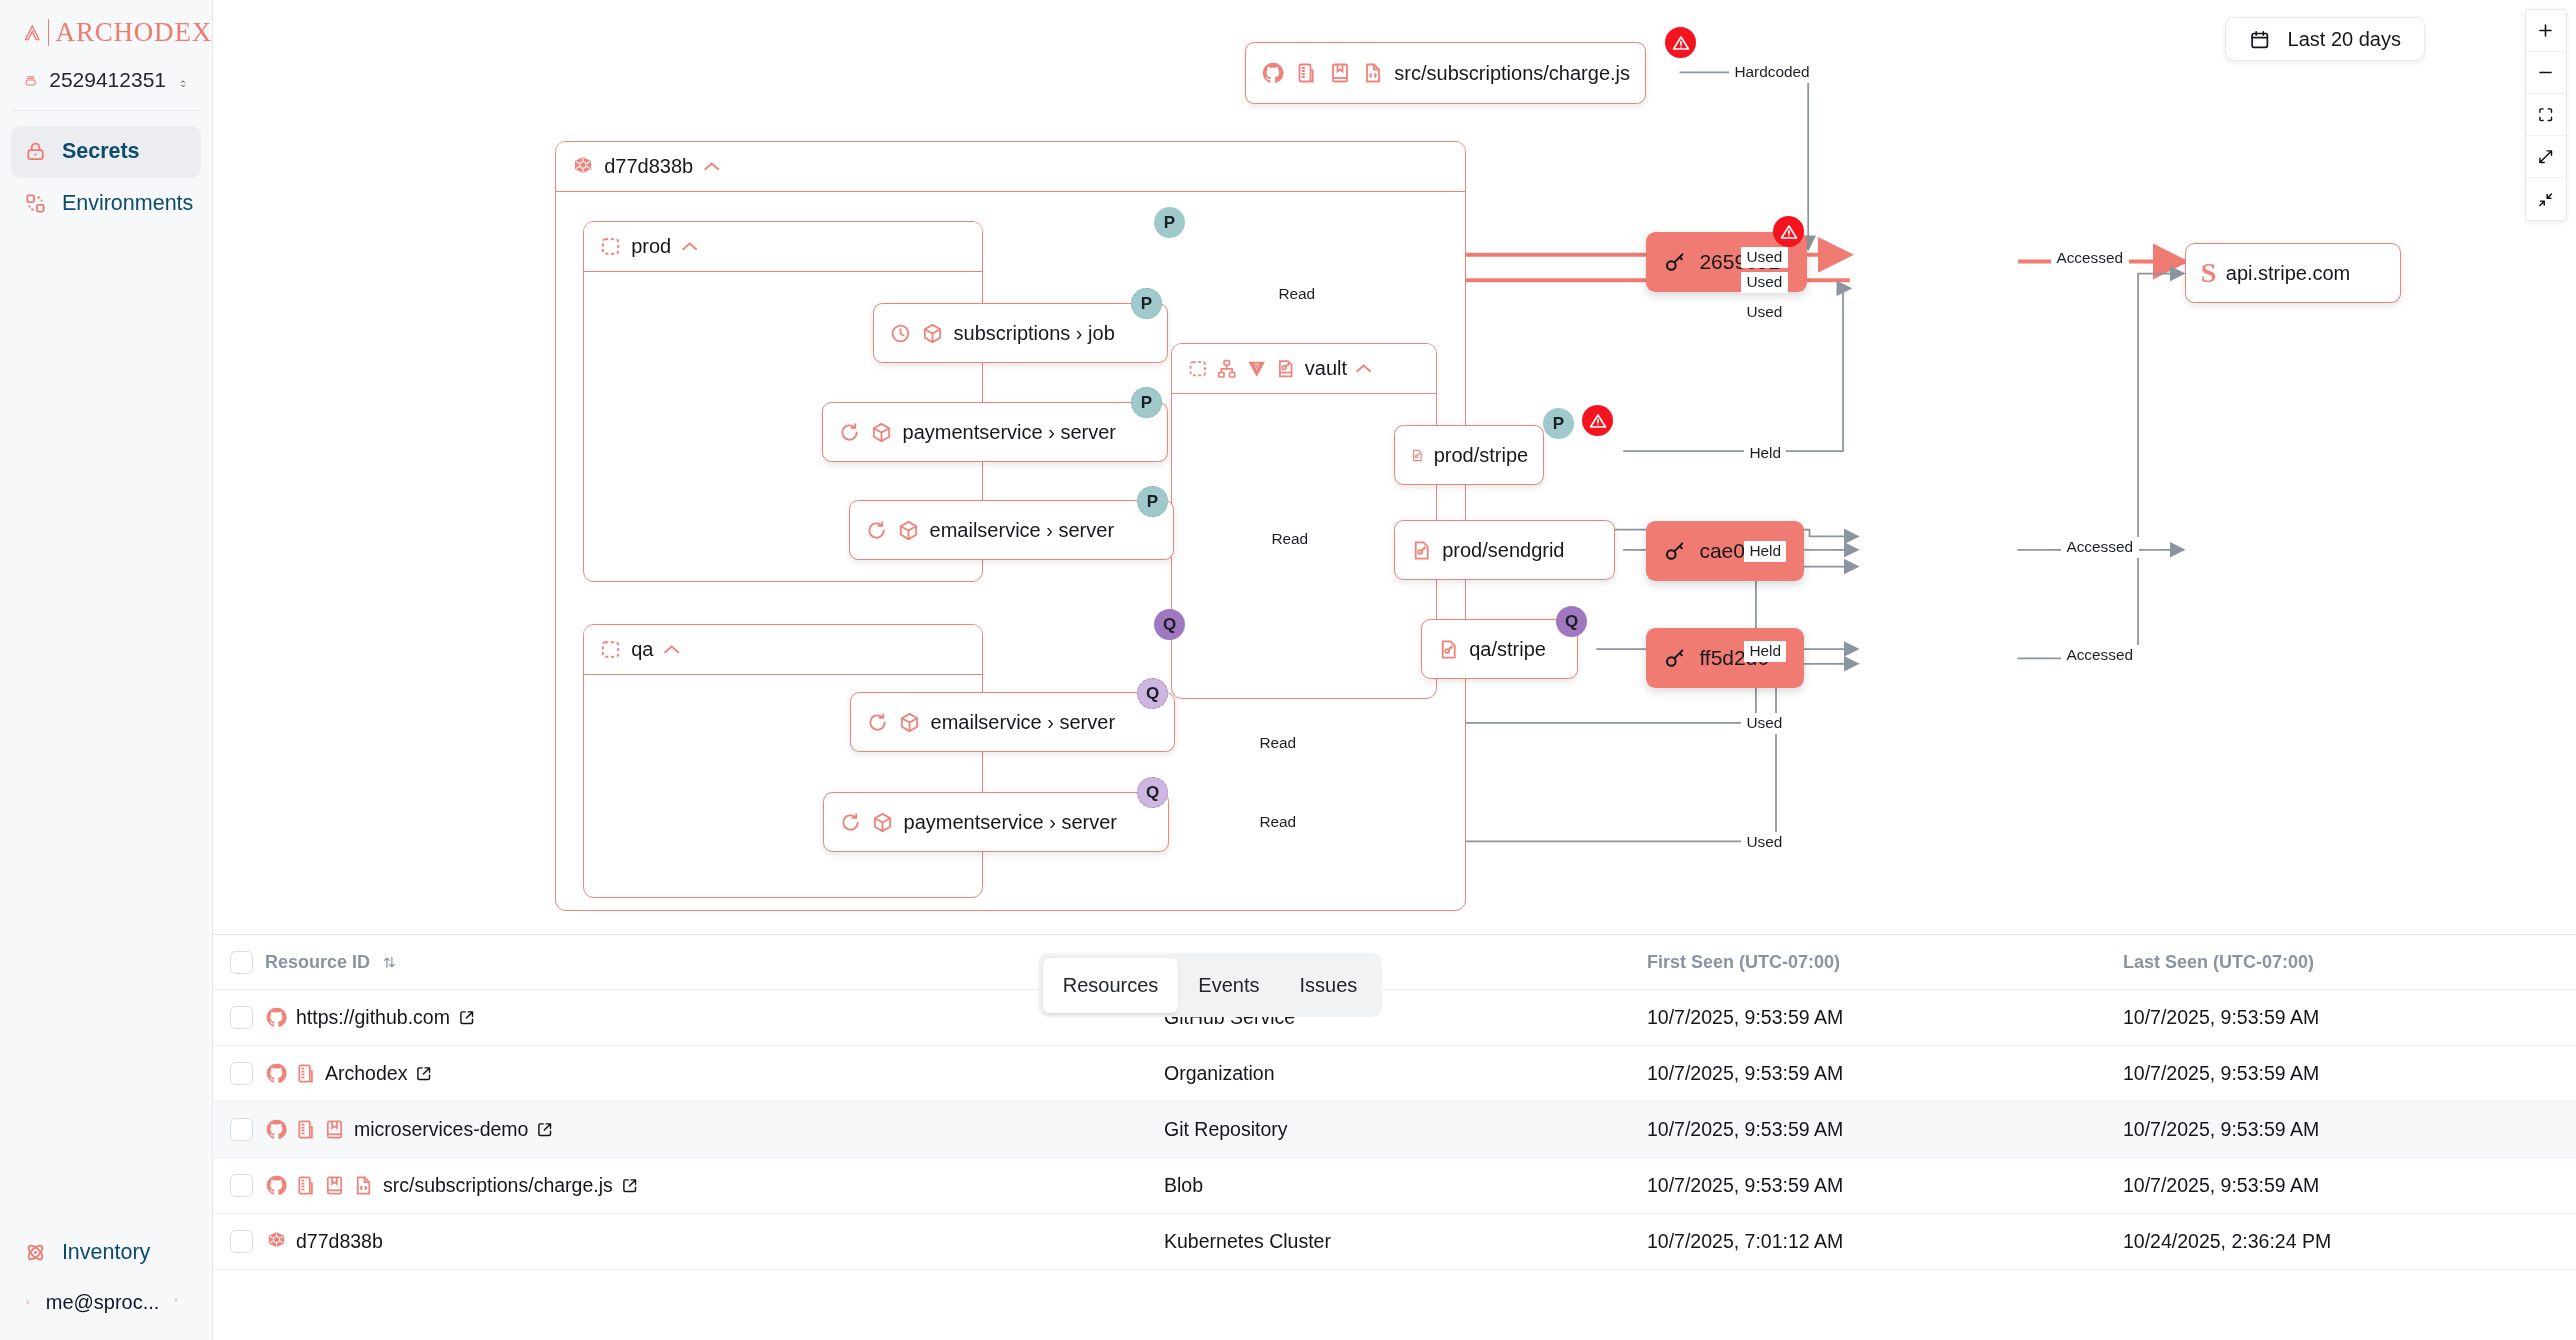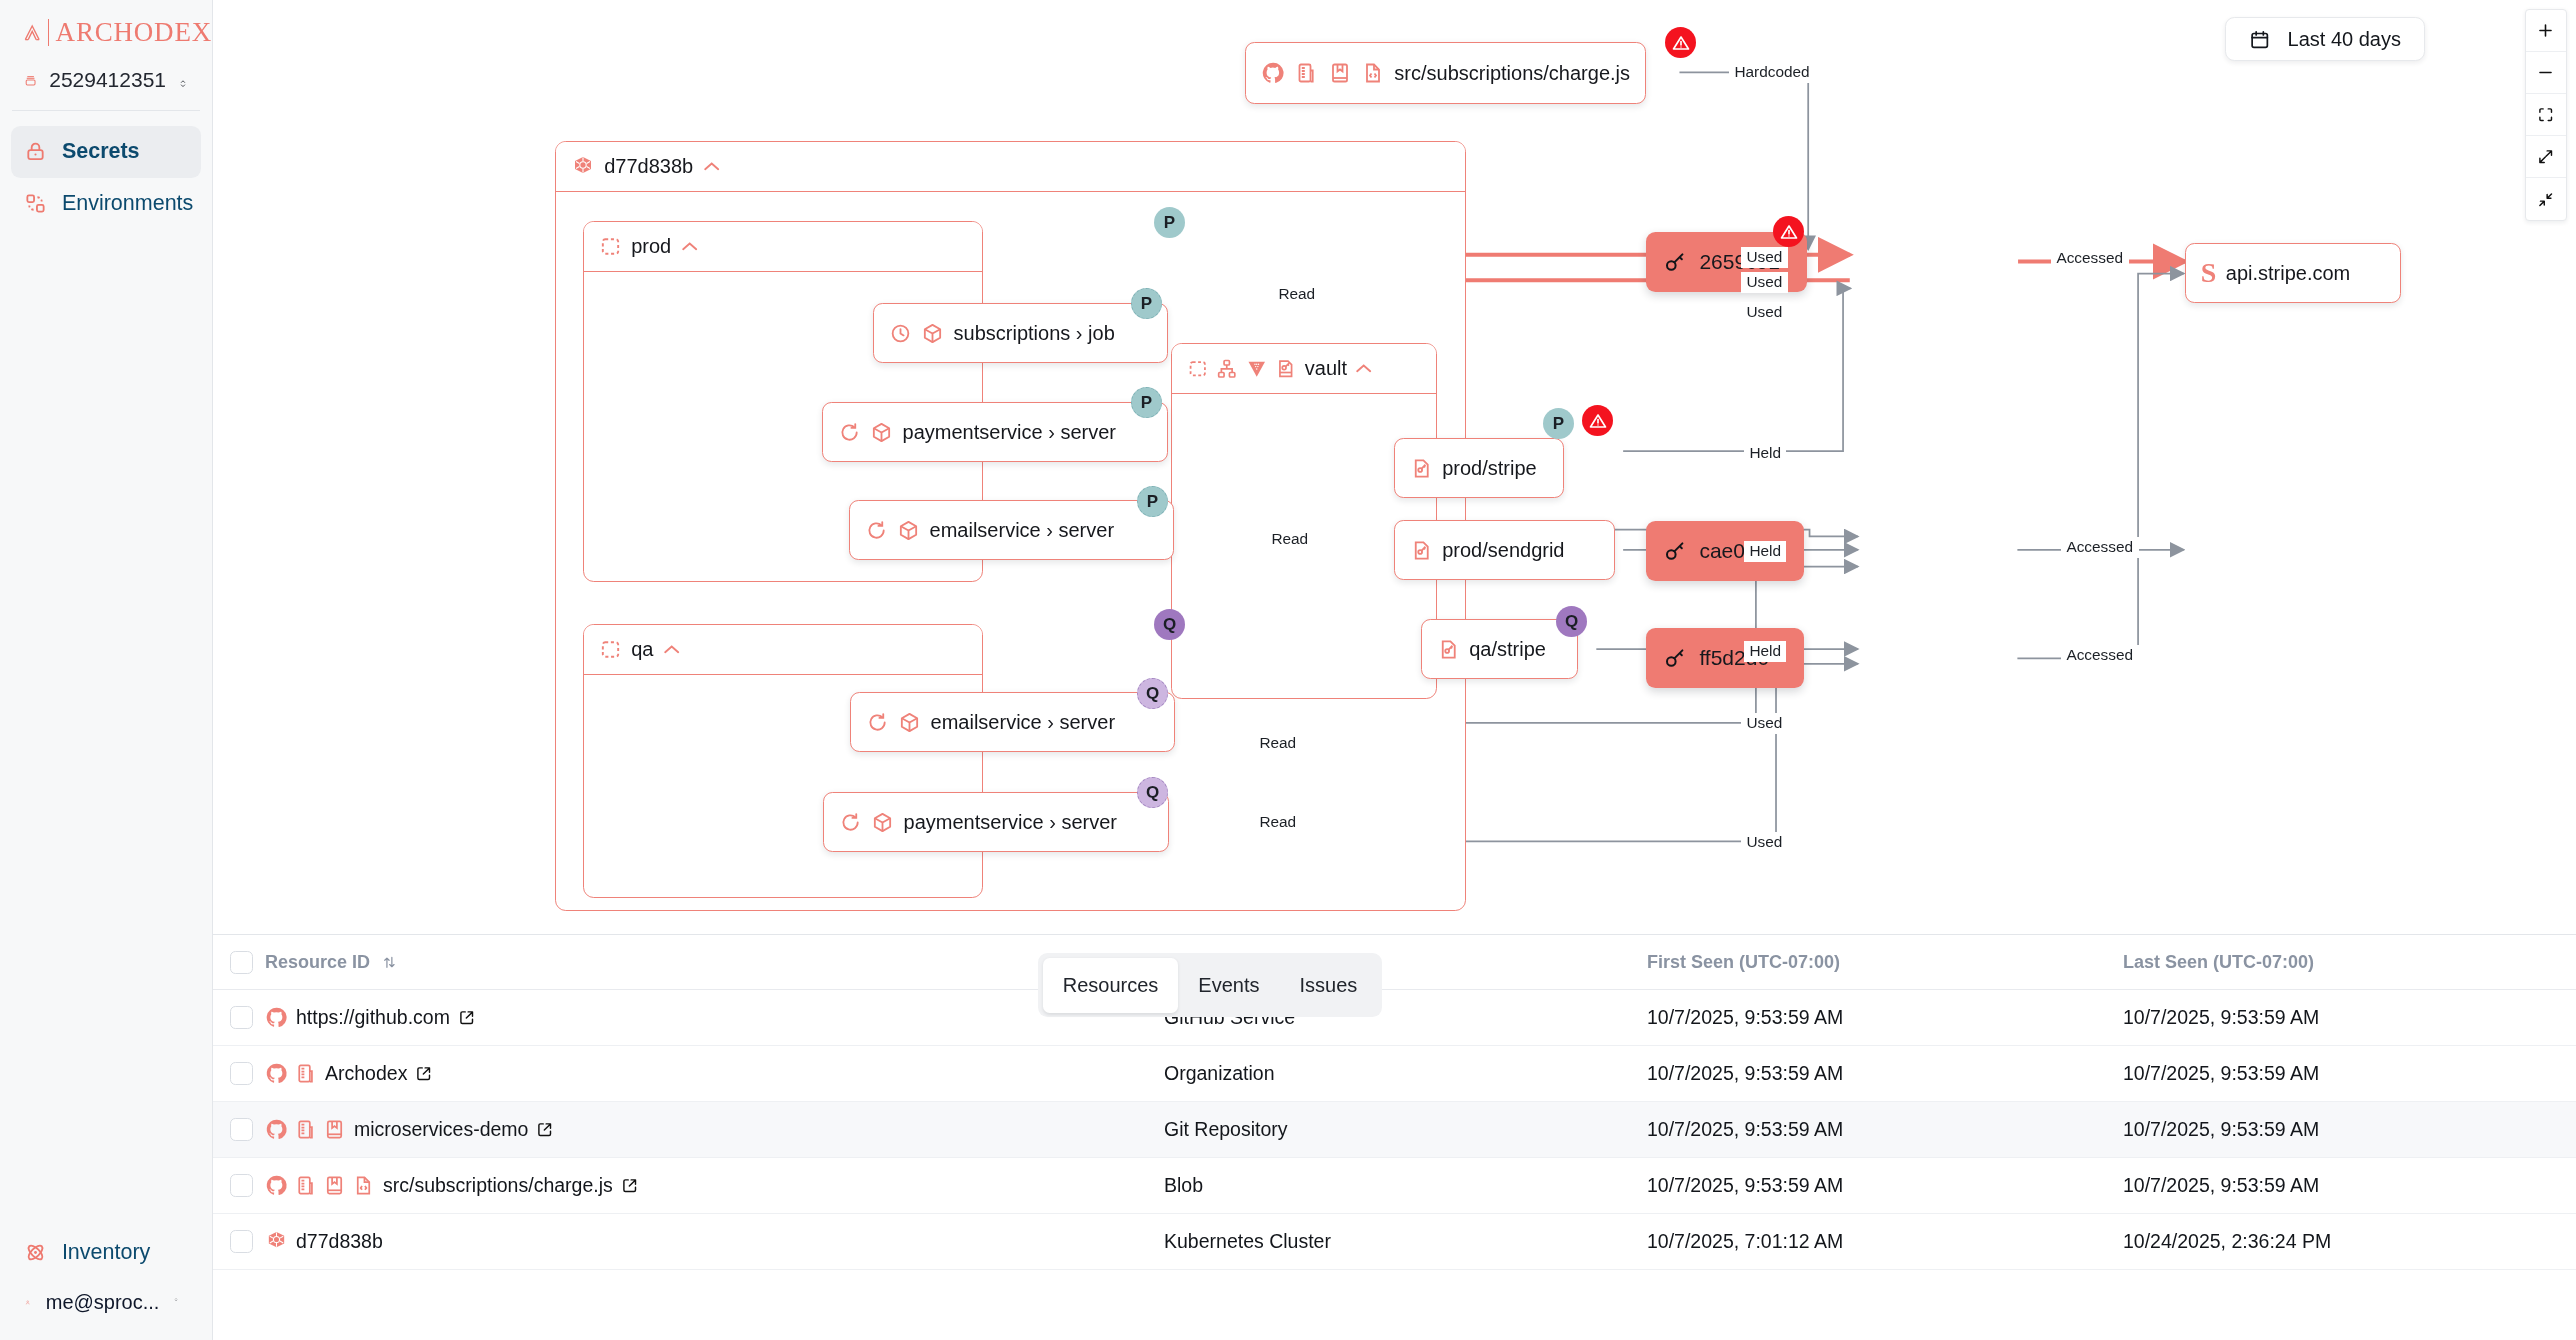--- a/index.html
+++ b/index.html
@@ -439,21 +439,21 @@
             <circle cx="10.2" cy="11" r="2.1"></circle>
             <path d="M11.8 9.6l4-4M14.3 7.1l1.3 1.3"></path>
           </svg>
         <span>vault</span>
         <svg class="chev-up" viewBox="0 0 24 14" fill="none" stroke="#ef8279" stroke-width="2.6" stroke-linecap="round">
             <path d="M3 11l9-8 9 8"></path>
           </svg>
       </div>
     </div>
 
-    <div class="node" style="left:1181px; top:438px; width:170px; height:60px;">
+    <div class="node" style="left:1181px; top:425px; width:150px; height:60px;">
       <svg width="23" height="23" viewBox="0 0 24 24" fill="none" stroke="#ef8279" stroke-width="1.9">
           <path d="M6 3.5h8l4.5 4.5v12.5H6z"></path>
           <circle cx="10.6" cy="13.6" r="2"></circle>
           <path d="M12.1 12.1l4-4M14.6 9.6l1.2 1.2"></path>
         </svg>
       <span>prod/stripe</span>
     </div>
     <div class="badge p-solid" style="left:1330px; top:408px;">P</div>
     <div class="badge warn" style="left:1369px; top:405px;">
       <svg width="18" height="18" viewBox="0 0 24 24" fill="none" stroke="#fff" stroke-width="2.2" stroke-linejoin="round">
@@ -533,21 +533,21 @@
     <div class="edge-label" style="left:1041px; top:812px;">Read</div>
     <div class="edge-label" style="left:1838px; top:248px;">Accessed</div>
     <div class="edge-label" style="left:1848px; top:537px;">Accessed</div>
     <div class="edge-label" style="left:1848px; top:645px;">Accessed</div>
 
     <div class="date-btn" style="right:151px; top:17.4px;">
       <svg width="21.5" height="21.5" viewBox="0 0 24 24" fill="none" stroke="#14171c" stroke-width="1.9">
           <rect x="3.5" y="5" width="17" height="15.5" rx="2"></rect>
           <path d="M3.5 9.6h17M8 3.2v3.4M16 3.2v3.4" stroke-linecap="round"></path>
         </svg>
-      <span>Last 40 days</span>
+      <span>Last 20 days</span>
     </div>
 
     <div class="zoomstack">
       <div class="zoombtn">
         <svg width="19" height="19" viewBox="0 0 24 24" fill="none" stroke="#111" stroke-width="2" stroke-linecap="round">
             <path d="M12 5v14M5 12h14"></path>
           </svg>
       </div>
       <div class="zoombtn">
         <svg width="19" height="19" viewBox="0 0 24 24" fill="none" stroke="#111" stroke-width="2" stroke-linecap="round">

